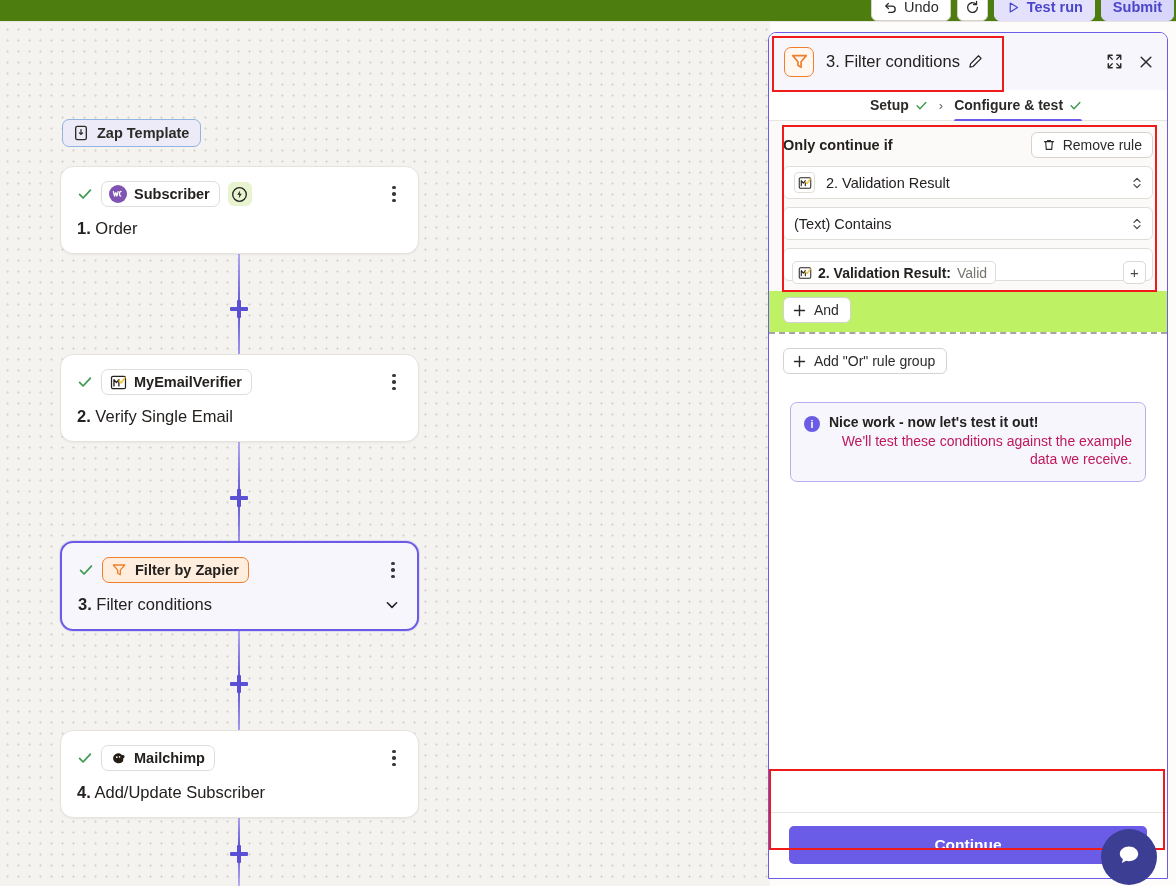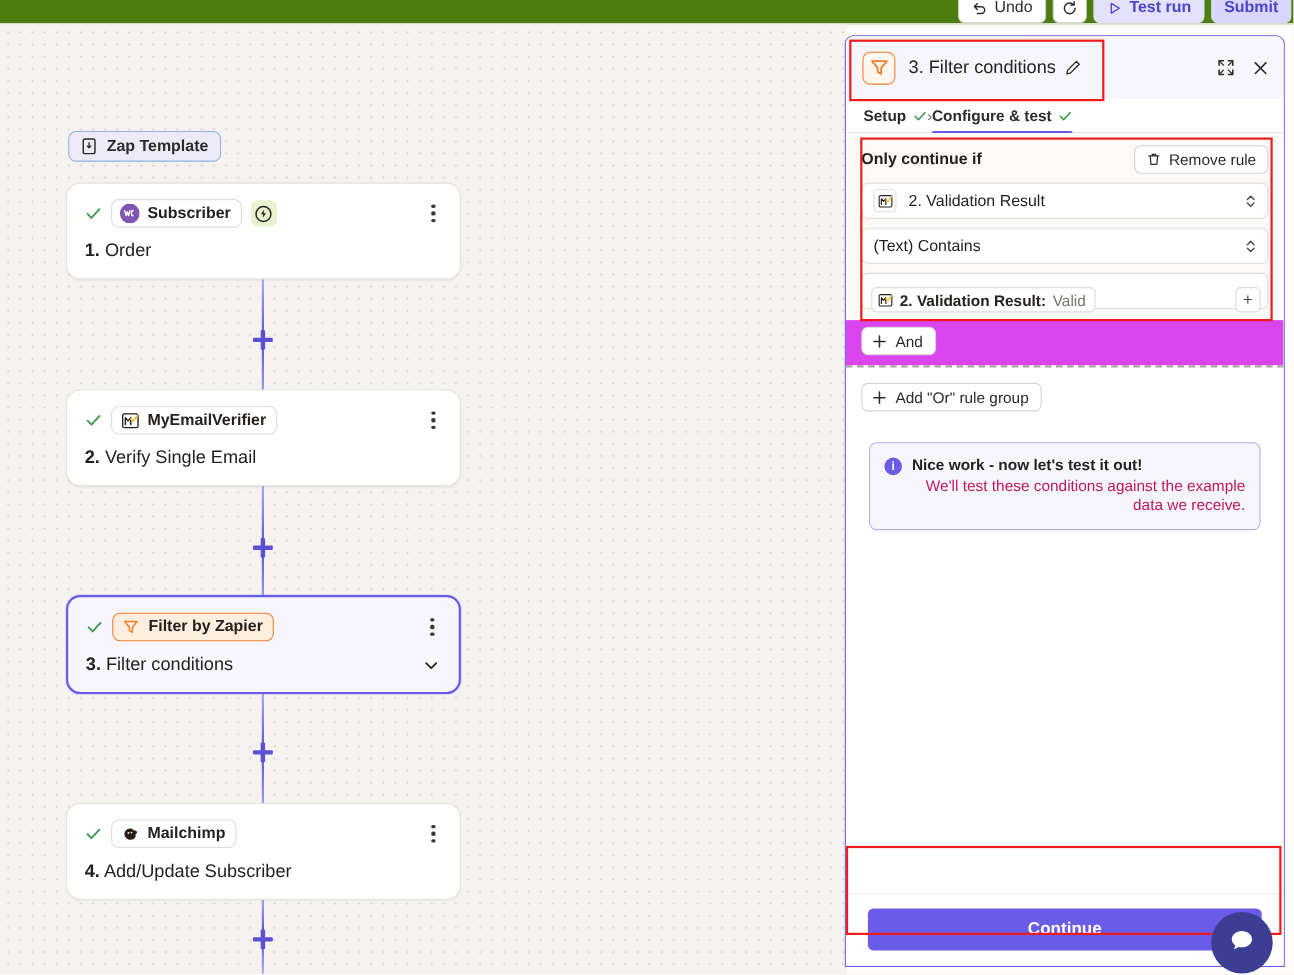--- a/index.html
+++ b/index.html
@@ -121,22 +121,22 @@
     background: #fff7f0; display: flex; align-items: center; justify-content: center; flex: none;
   }
   .panel-title {
     margin-left: 12px; font-size: 16.5px; color: #24211f; font-weight: 400;
     display: flex; align-items: center; gap: 8px;
   }
   .head-actions { margin-left: auto; display: flex; align-items: center; gap: 14px; }
   .head-ic { width: 18px; height: 18px; display: flex; align-items: center; justify-content: center; }
 
   .tabs {
-    height: 31px; display: flex; align-items: center; 
-    padding: 0 0 0 16px; border-bottom: 1px solid #e8e5e0; flex: none; background:#fff;
+    height: 31px; display: flex; align-items: center; gap: 11px;
+    padding: 0 0 0 16px; border-bottom: 1px solid #e8e5e0; flex: none; background:#fff;justify-content:center;
   }
   .tab {
     height: 31px; display: flex; align-items: center; gap: 6px;
     font-size: 14px; font-weight: 700; color: #2d2b29; position: relative;
   }
   .tab.active::after {
     content: ""; position: absolute; left: 0; right: 0; bottom: -1px;
     height: 3px; background: #6b5ce7; border-radius: 2px 2px 0 0;
   }
   .tab-sep { color: #6b6560; font-size: 13px; }
@@ -172,21 +172,21 @@
   .token span.val { color: #77736d; font-weight: 400; }
   .plus-sq {
     width: 23px; height: 23px; border: 1px solid #dcd9d4; border-radius: 5px;
     background: #fff; display: flex; align-items: center; justify-content: center;
     font-size: 15px; color: #4c4844; line-height: 1;
   }
   .rule-outline {
     position: absolute; left: 13px; top: 4px; width: 375px; height: 167px;
     border: 2px solid #ef1b1b; pointer-events: none; z-index: 5;
   }
-  .and-wrap { padding: 6px 14px 9px 14px; background: #d946ef; }
+  .and-wrap { padding: 6px 14px 9px 14px; background: #bef264; }
   .small-btn {
     display: inline-flex; align-items: center; gap: 8px; height: 26px; padding: 0 11px 0 9px;
     border: 1px solid #d6d3ce; border-radius: 6px; background: #fff;
     font-size: 14px; color: #2d2b29; white-space: nowrap;
   }
   .dashed-sep { border-top: 2px dashed #a9a49d; margin: 0; }
   .or-wrap { padding: 14px 14px 0 14px; }
   .info-box {
     margin: 28px 21px 0 21px; border: 1px solid #b7b0f0; border-radius: 7px;
     background: #f7f6fd; padding: 11px 13px 12px 13px; display: flex; gap: 9px;

